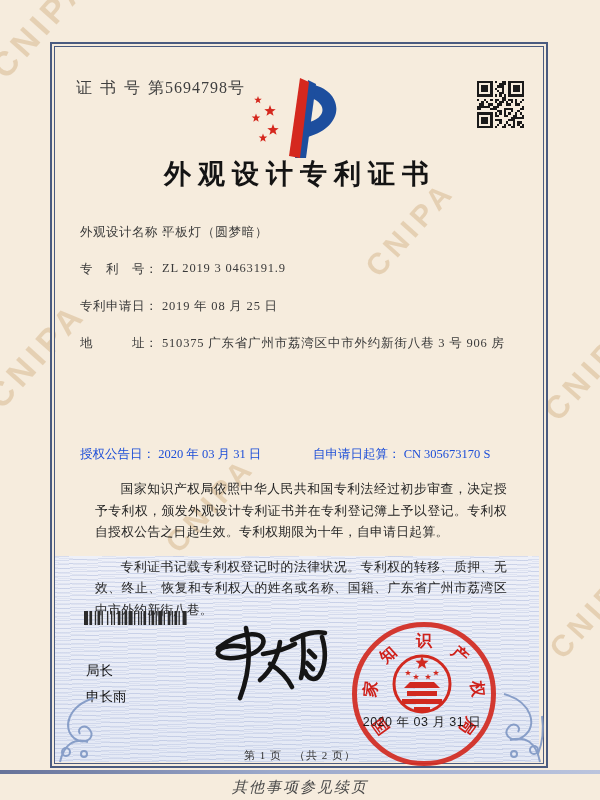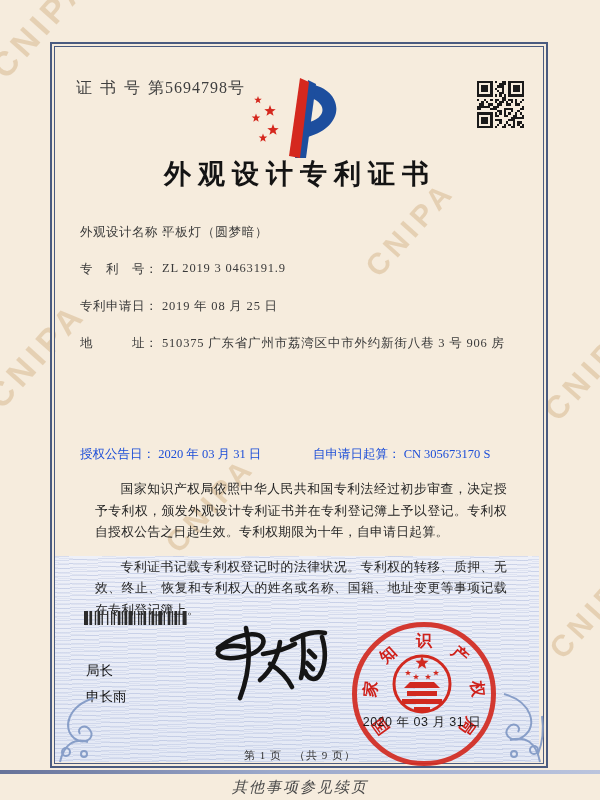--- a/index.html
+++ b/index.html
@@ -284,21 +284,21 @@
       <span>2020 年 03 月 31 日</span>
     </span>
     <span>
       <span>自申请日起算：</span>
       <span>CN 305673170 S</span>
     </span>
   </div>
 
   <div id="paragraphs">
     <p>国家知识产权局依照中华人民共和国专利法经过初步审查，决定授予专利权，颁发外观设计专利证书并在专利登记簿上予以登记。专利权自授权公告之日起生效。专利权期限为十年，自申请日起算。</p>
-    <p>专利证书记载专利权登记时的法律状况。专利权的转移、质押、无效、终止、恢复和专利权人的姓名或名称、国籍、地址变更等事项记载在专利登记簿上。</p>
+    <p>专利证书记载专利权登记时的法律状况。专利权的转移、质押、无效、终止、恢复和专利权人的姓名或名称、国籍、广东省广州市荔湾区中市外约新街八巷。</p>
   </div>
 
   <svg id="barcode" viewBox="0 0 158 14" preserveAspectRatio="none">
       <rect x="0.00" y="0" width="4.05" height="14" fill="#2b2b2b"></rect>
       <rect x="5.40" y="0" width="2.70" height="14" fill="#2b2b2b"></rect>
       <rect x="10.80" y="0" width="1.35" height="14" fill="#2b2b2b"></rect>
       <rect x="13.50" y="0" width="2.70" height="14" fill="#2b2b2b"></rect>
       <rect x="17.55" y="0" width="1.35" height="14" fill="#2b2b2b"></rect>
       <rect x="22.95" y="0" width="1.35" height="14" fill="#2b2b2b"></rect>
       <rect x="27.00" y="0" width="1.35" height="14" fill="#2b2b2b"></rect>
@@ -379,17 +379,17 @@
   <svg class="ornament" style="left:498px; top:688px; width:48px; height:76px;" viewBox="0 0 48 76">
     <g fill="none" stroke="#7f97c4" stroke-width="2">
       <path d="M6 6 C34 14 40 38 26 48 C16 56 4 48 10 40 C15 33 24 38 20 44"></path>
       <path d="M42 74 C38 54 28 48 12 52"></path>
       <circle cx="36" cy="62" r="4"></circle>
       <circle cx="16" cy="66" r="3"></circle>
       <path d="M44 28 C46 42 44 56 40 66"></path>
     </g>
   </svg>
 
-  <div id="page-footer">第 1 页　（共 9 页）</div>
+  <div id="page-footer">第 1 页　（共 2 页）</div>
   <div id="paper-edge"></div>
   <div id="continuation-note">其他事项参见续页</div>
 
 </div>
 
 </body></html>

